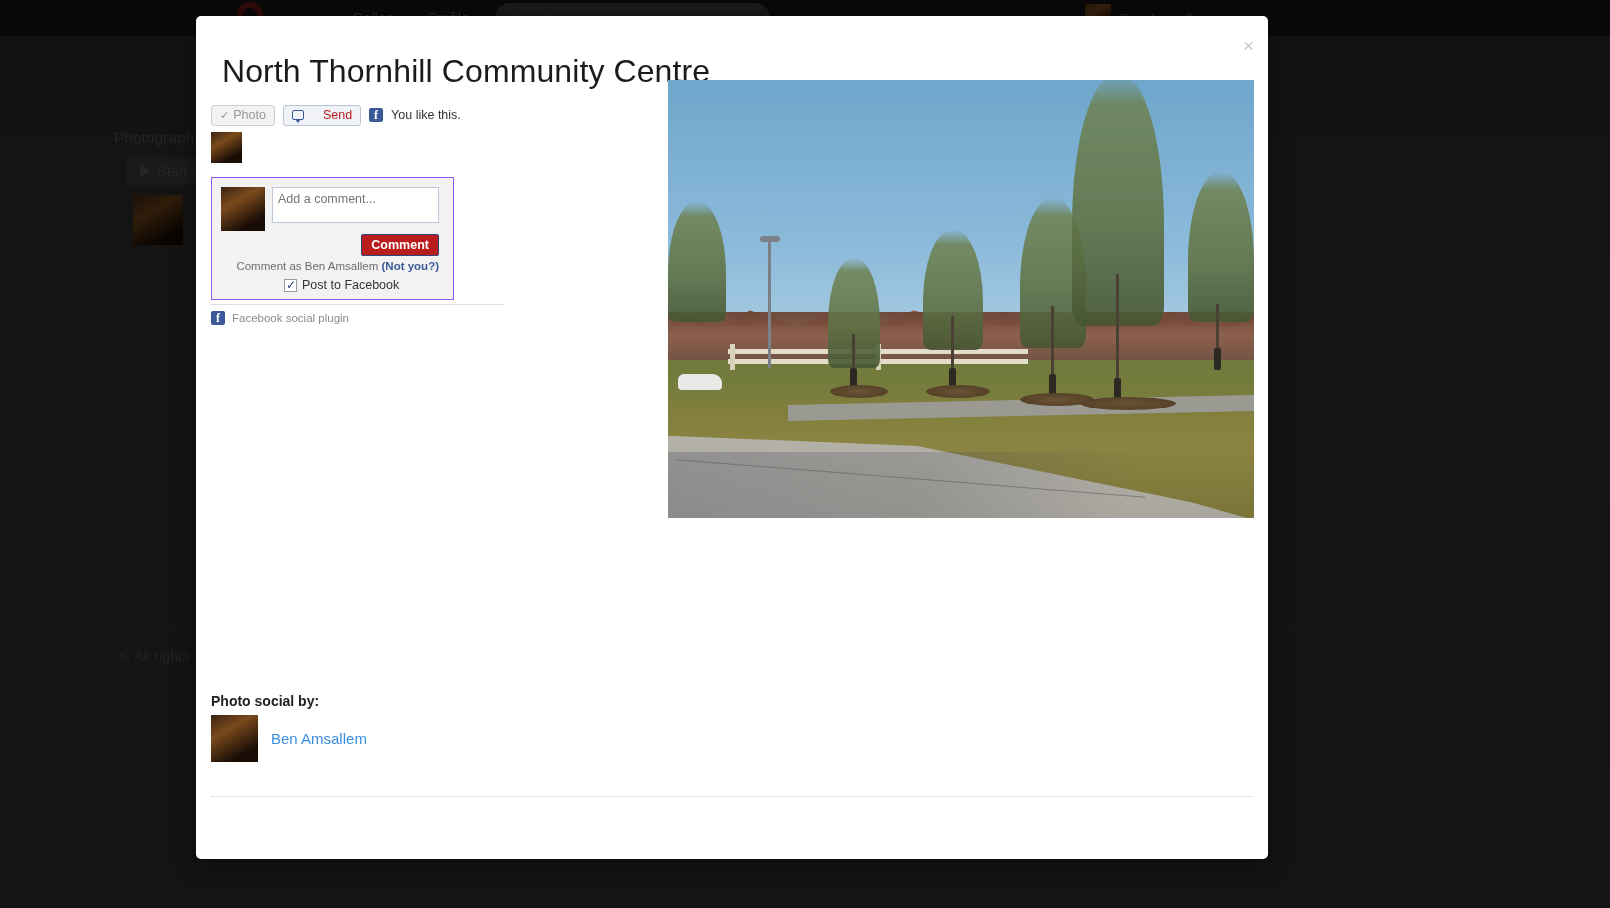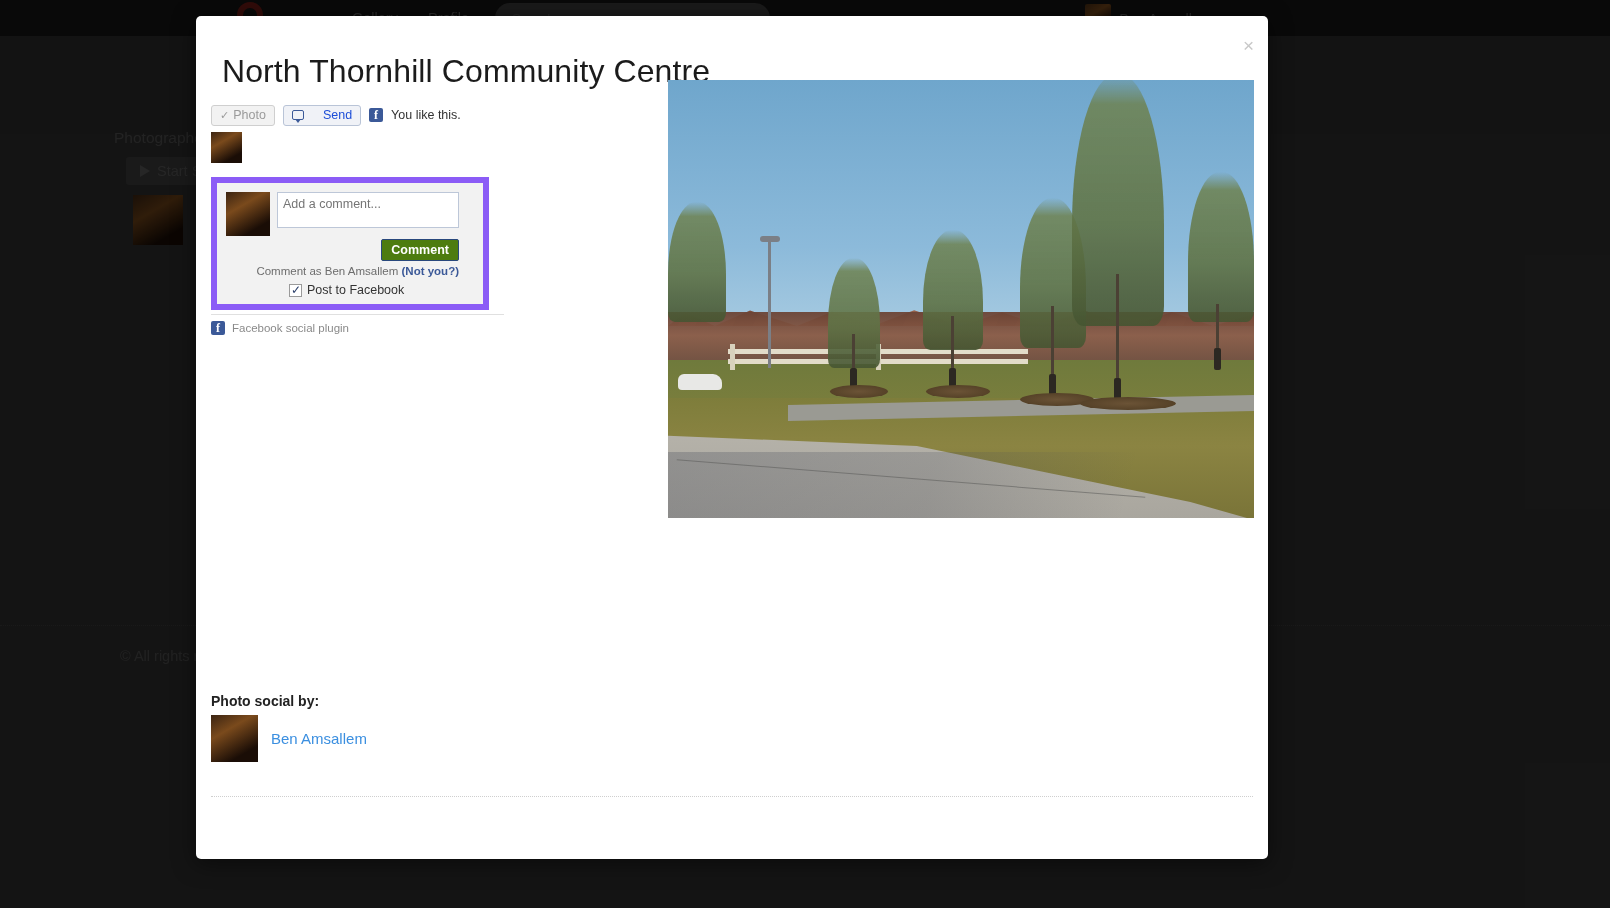--- a/index.html
+++ b/index.html
@@ -117,21 +117,21 @@
   
   .fb-col { position: absolute; left: 15px; top: 88px; width: 440px; }
   .fb-row { display: flex; align-items: center; gap: 8px; height: 22px; }
   .fb-btn {
     height: 21px; padding: 0 8px; border-radius: 3px;
     font-size: 12.5px; display: inline-flex; align-items: center; gap: 4px;
     border: 1px solid #b9c4d7; background: #f0f2f7;
     font-family: "Liberation Sans", sans-serif;
   }
   .fb-btn.like { color: #9a9a9a; border-color: #cfcfcf; background: #f2f2f2; }
-  .fb-btn.send { color: #1d4ed8; gap: 19px; }
+  .fb-btn.send { color: #b91c1c; gap: 19px; }
   .fb-check { font-size: 11px; }
   .fb-send-glyph {
     width: 12px; height: 10px; border: 1.5px solid #3b5998;
     border-radius: 2px; position: relative;
   }
   .fb-send-glyph::after{
     content:""; position:absolute; left:2px; bottom:-4px;
     border-left:3px solid transparent; border-right:3px solid transparent;
     border-top:4px solid #3b5998;
   }
@@ -140,37 +140,37 @@
     font-family: "Liberation Serif", serif; font-weight: bold;
     font-size: 12px; line-height: 14px; text-align: center; border-radius: 2px;
   }
   .fb-likers { color: #333; font-size: 12.5px; }
   .fb-liker-thumb {
     margin-top: 6px; width: 31px; height: 31px;
     background: linear-gradient(150deg,#3b2412 0%,#7a4a1c 33%,#1a0d06 78%);
   }
 
   .fb-comment-box {
-    margin-top: 14px; width: 278px;
-    background: #f2f2f2; border: 6px solid #8b5cf6;
-    padding: 9px 24px 0 9px;
+    margin-top: 14px; width: 243px;
+    background: #f2f2f2; border: 1px solid #8b5cf6;
+    padding: 9px 14px 0 9px;
   }
   .fb-comment-top { display: flex; gap: 7px; }
   .fb-comment-avatar {
     width: 44px; height: 44px; flex: 0 0 44px;
     background: linear-gradient(150deg,#3b2412 0%,#7a4a1c 33%,#1a0d06 78%);
   }
   .fb-textarea {
     flex: 1; height: 36px; border: 1px solid #bdc7d8; background: #fff;
     padding: 4px 5px; font-size: 12.5px; color: #888; resize: none;
     font-family: "Liberation Sans", sans-serif;
   }
   .fb-comment-actions { text-align: right; margin-top: 3px; }
   .fb-comment-btn {
-    background: #4d7c0f; border: 1px solid #29487d; color: #fff;
+    background: #b91c1c; border: 1px solid #29487d; color: #fff;
     font-size: 12.5px; font-weight: bold; padding: 3px 9px; border-radius: 2px;
     font-family: "Liberation Sans", sans-serif;
   }
   .fb-posting-as { text-align: right; font-size: 11.5px; color: #6d6d6d; margin-top: 4px; }
   .fb-notyou { color: #3b5998; font-weight: bold; }
   .fb-post-row {
     margin-top: 6px; padding-left: 63px; padding-bottom: 7px;
     display: flex; align-items: center; gap: 5px;
     font-size: 12.5px; color: #333;
   }

